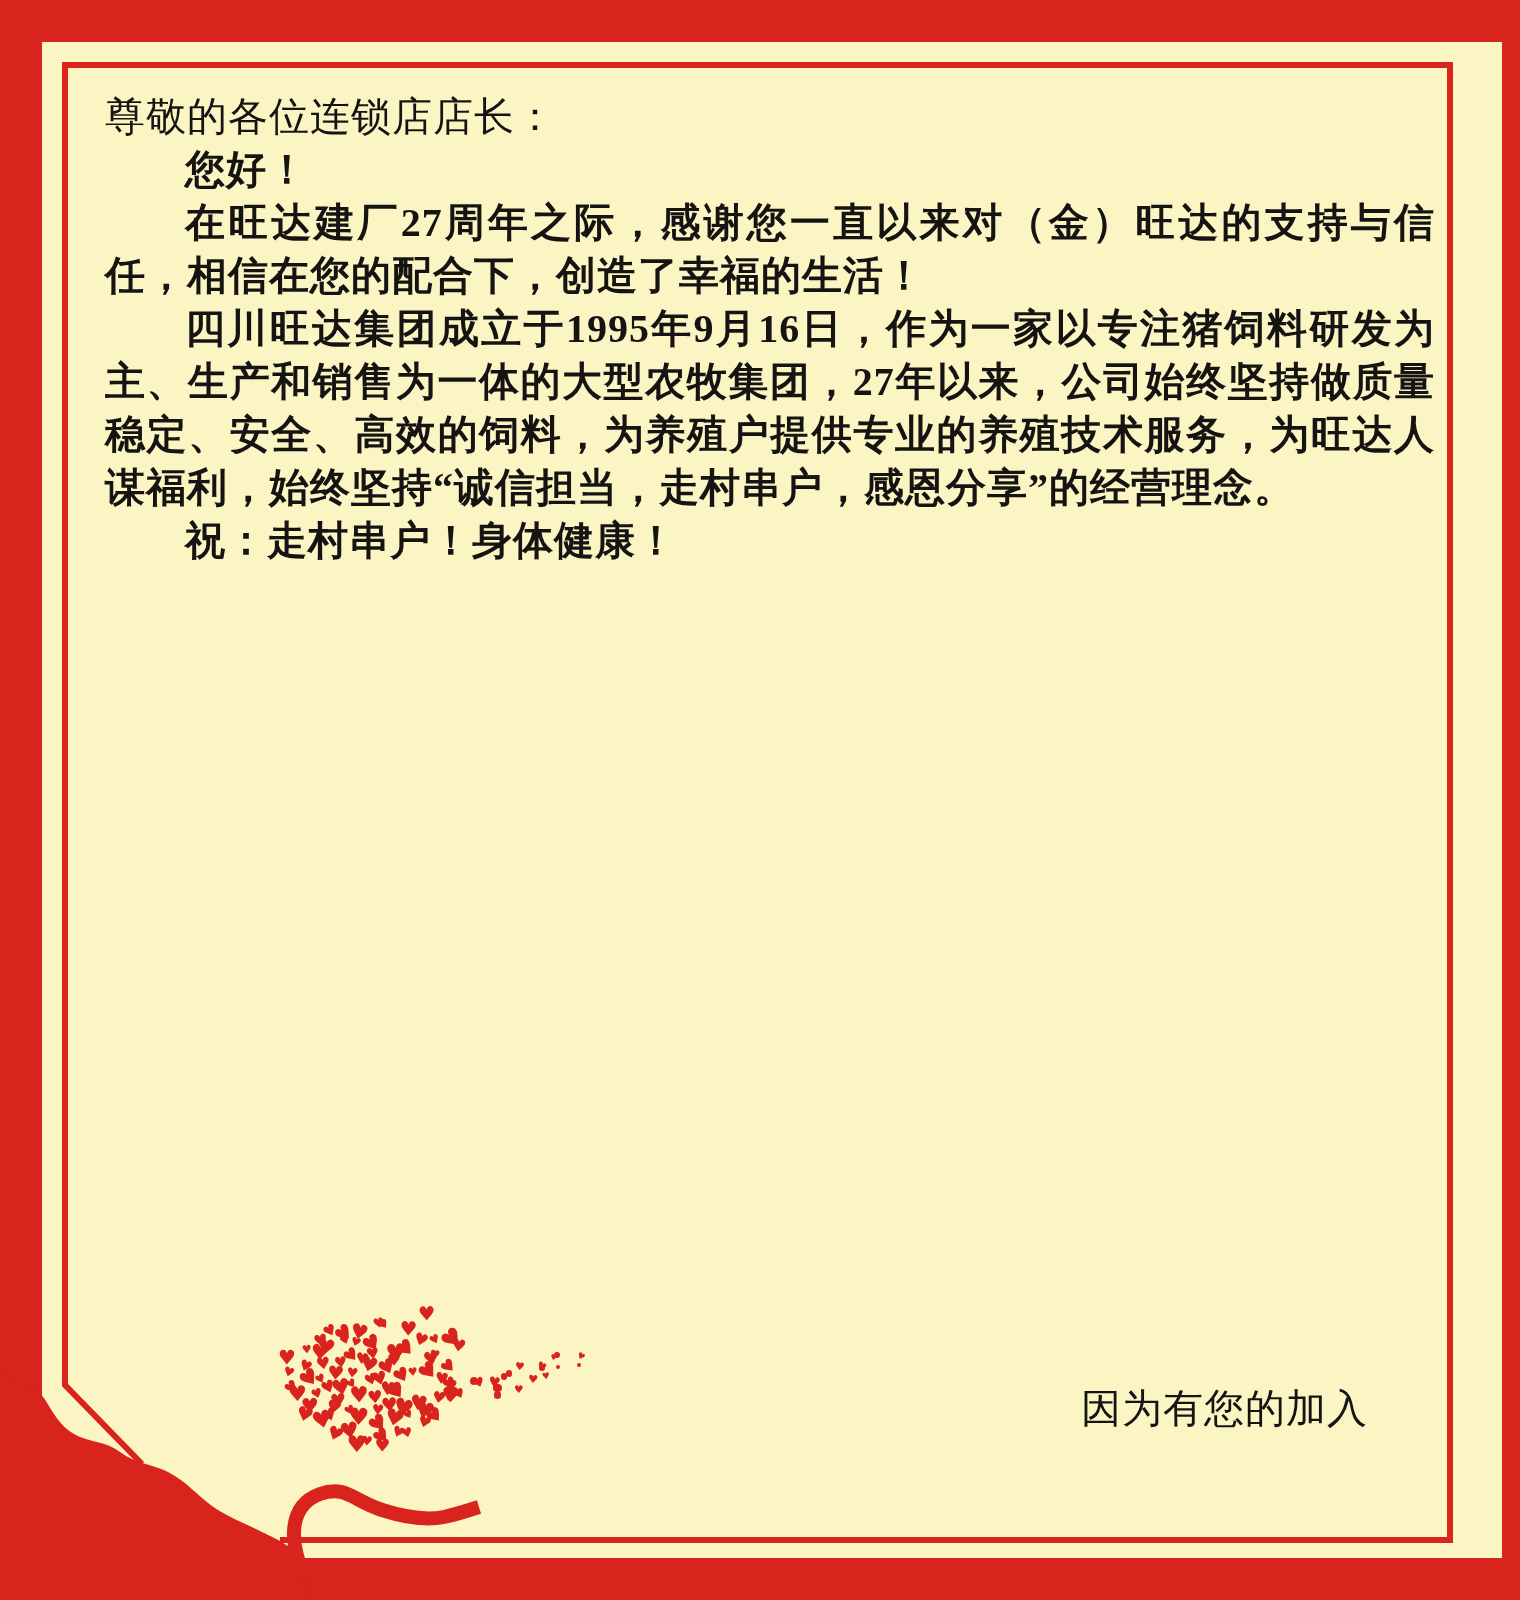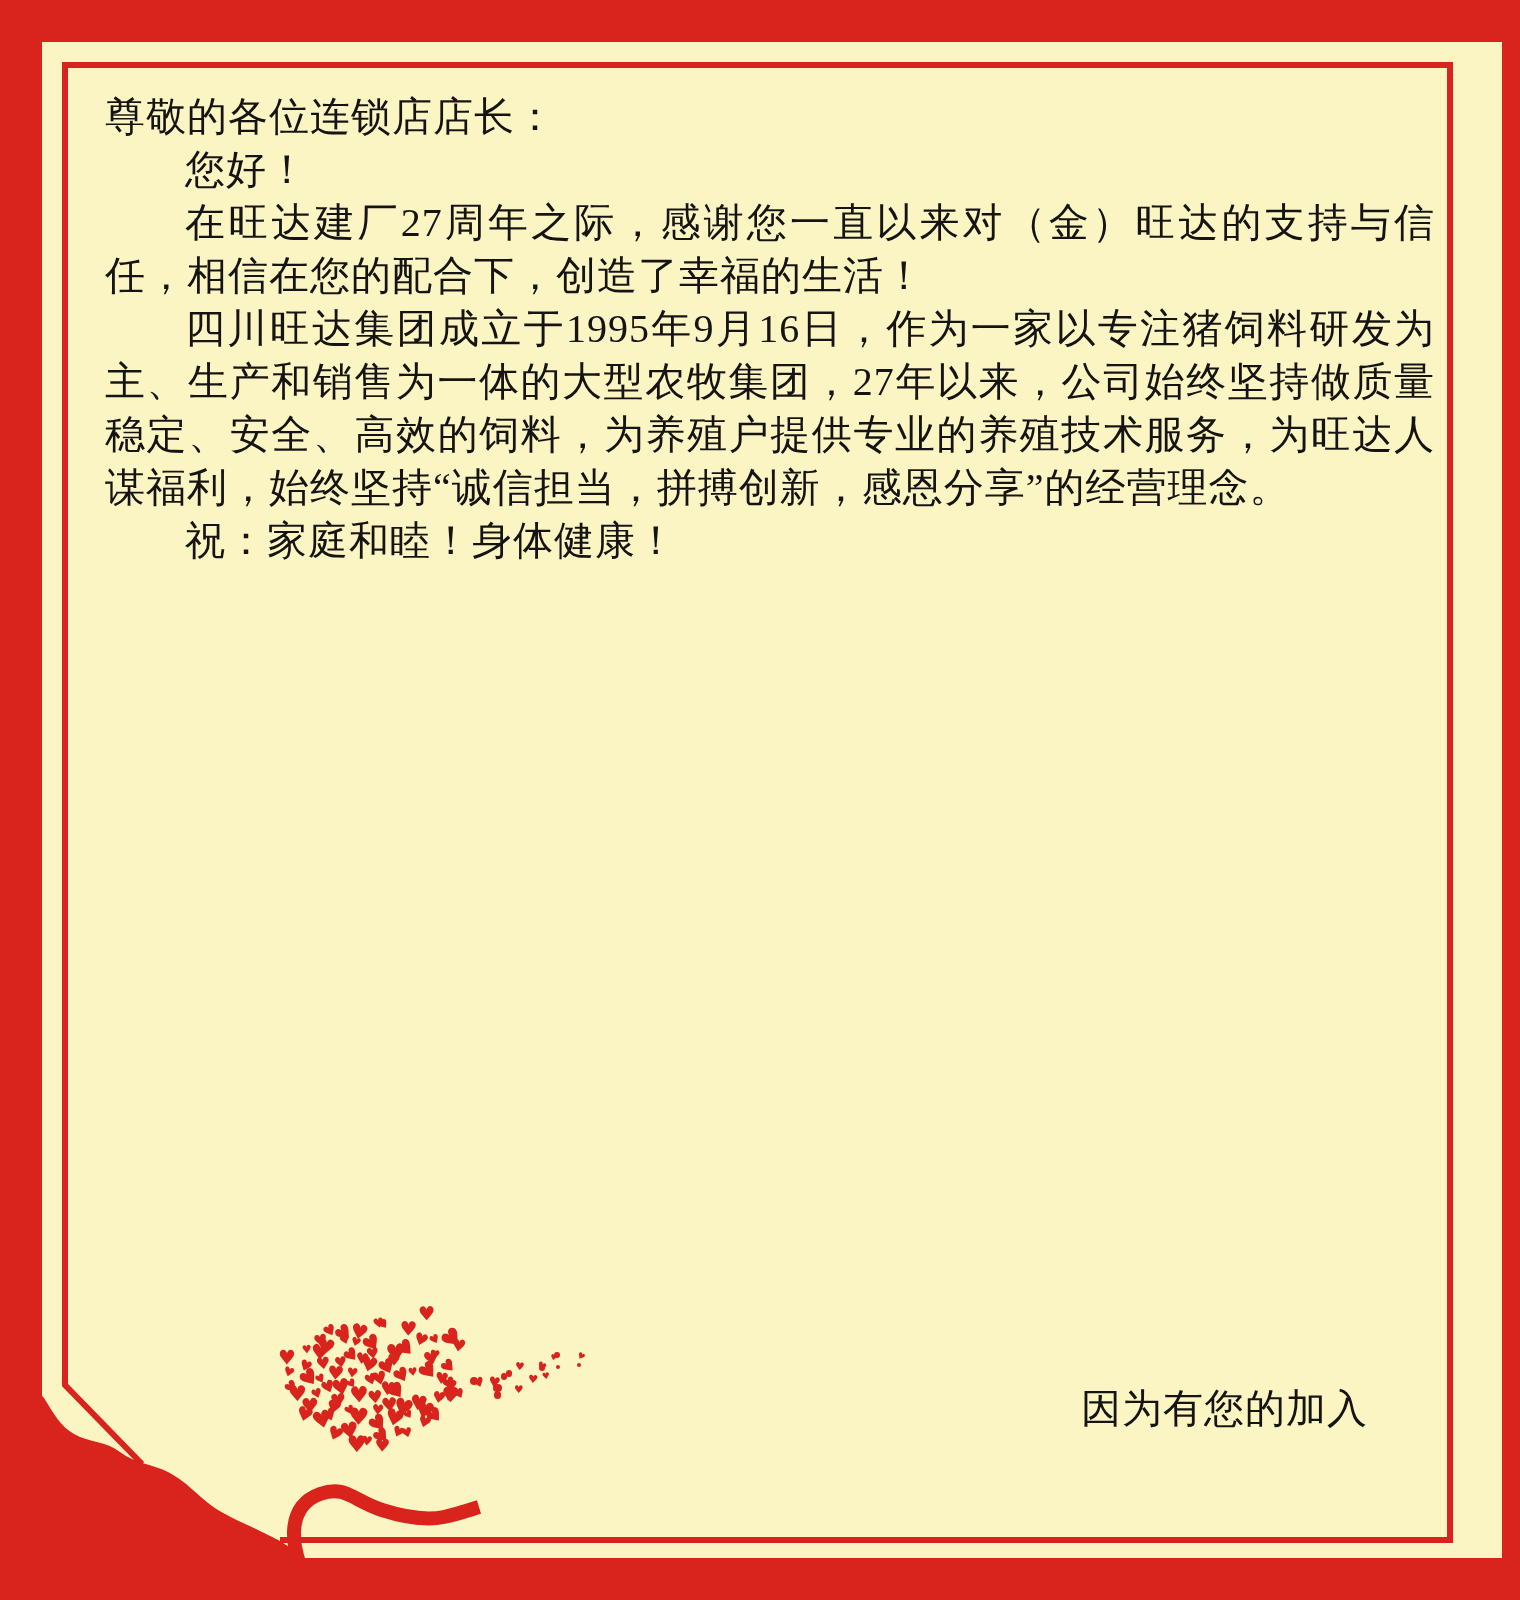--- a/index.html
+++ b/index.html
@@ -19,21 +19,21 @@
   }
   .content {
     position:absolute; left:105px; top:90px; width:1330px;
     color:#151413;
   }
   .content p {
     margin:0; font-size:40px; line-height:53px;
     text-align:justify; text-justify:inter-character;
     letter-spacing:1px;
   }
-  .para { text-indent:2em; }
+  .para { text-indent:2em;font-weight:bold; }
   .signature {
     position:absolute; top:1386px; right:176px;
     text-align:center; color:#151413;
     font-size:40px; line-height:45px; letter-spacing:1px;
   }
   .hearts {
     position:absolute; left:276px; top:1310px; width:220px; height:200px;
     transform:rotate(-12deg);
   }
   .hearts span {
@@ -51,22 +51,22 @@
   <div class="panel"></div>
 
   <svg class="decor-svg" viewBox="0 0 1520 1600">
     <polyline points="142,1464 65,1385 65,65 1450,65 1450,1540 280,1540" fill="none" stroke="#d8241d" stroke-width="6"></polyline>
   </svg>
 
   <div class="content">
     <p>尊敬的各位连锁店店长：</p>
     <p class="para">您好！</p>
     <p class="para">在旺达建厂27周年之际，感谢您一直以来对（金）旺达的支持与信任，相信在您的配合下，创造了幸福的生活！</p>
-    <p class="para">四川旺达集团成立于1995年9月16日，作为一家以专注猪饲料研发为主、生产和销售为一体的大型农牧集团，27年以来，公司始终坚持做质量稳定、安全、高效的饲料，为养殖户提供专业的养殖技术服务，为旺达人谋福利，始终坚持“诚信担当，拼搏创新，感恩分享”的经营理念。</p>
-    <p class="para">祝：家庭和睦！身体健康！</p>
+    <p class="para">四川旺达集团成立于1995年9月16日，作为一家以专注猪饲料研发为主、生产和销售为一体的大型农牧集团，27年以来，公司始终坚持做质量稳定、安全、高效的饲料，为养殖户提供专业的养殖技术服务，为旺达人谋福利，始终坚持“诚信担当，走村串户，感恩分享”的经营理念。</p>
+    <p class="para">祝：走村串户！身体健康！</p>
   </div>
 
   <div class="signature">
     <div>因为有您的加入</div>
   </div>
 
   <svg class="decor-svg" viewBox="0 0 1520 1600">
     <path d="M 0,1372
              C 20,1378 36,1388 44,1398
              C 54,1414 60,1426 74,1434

